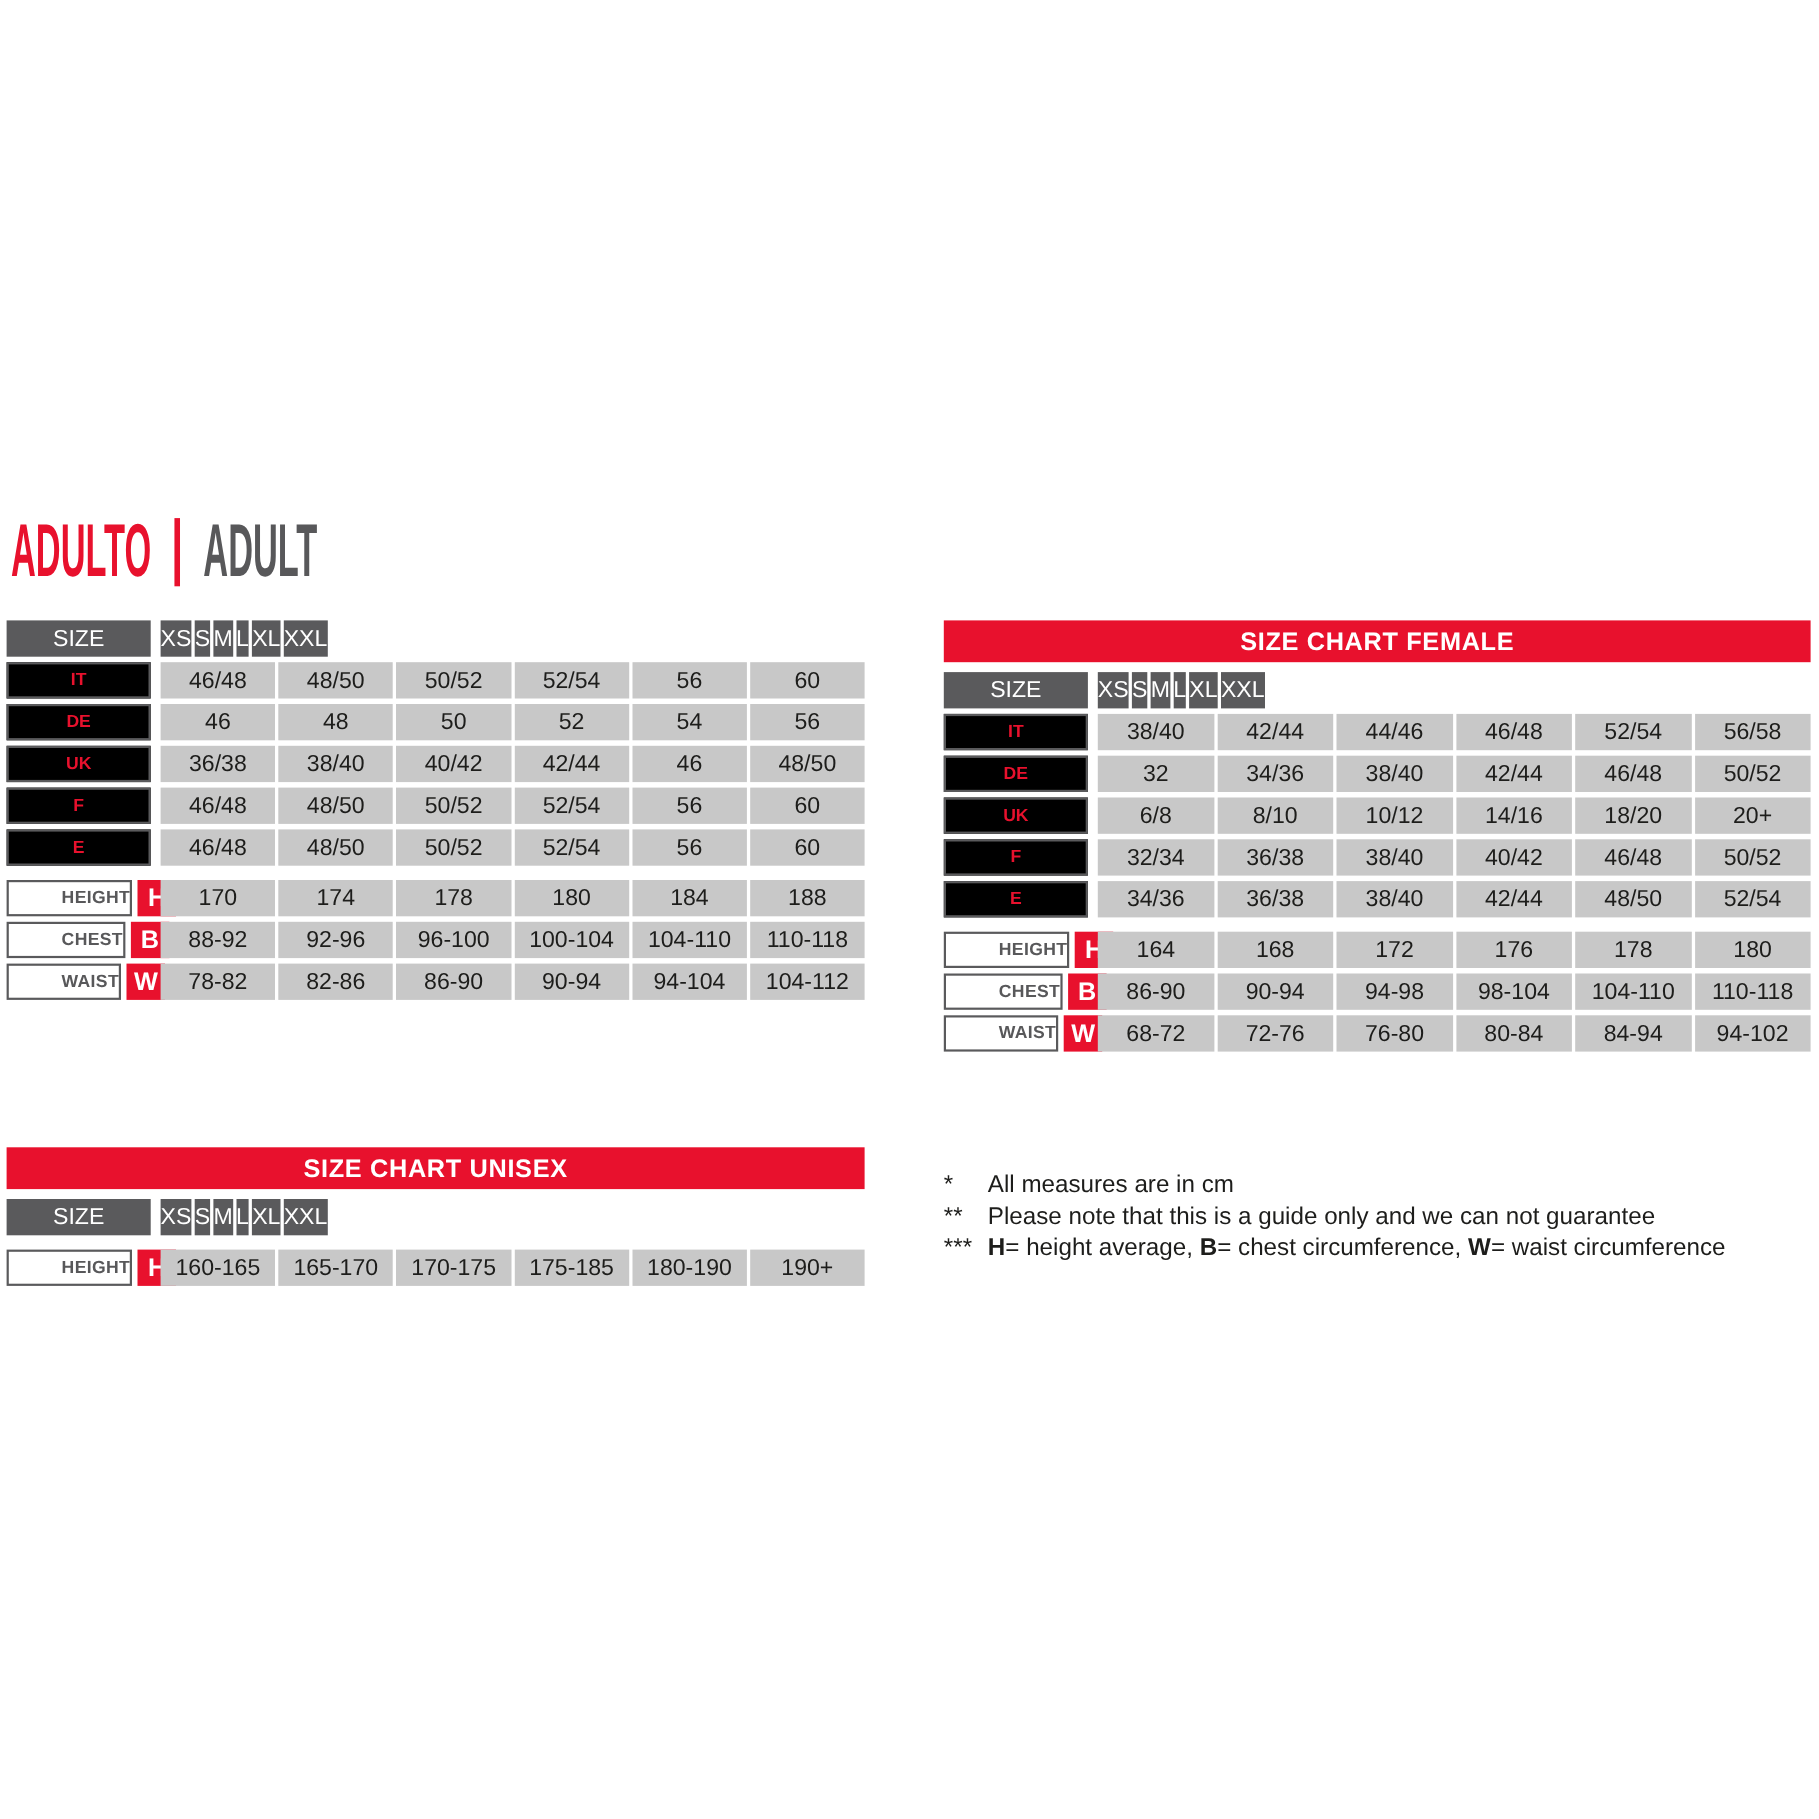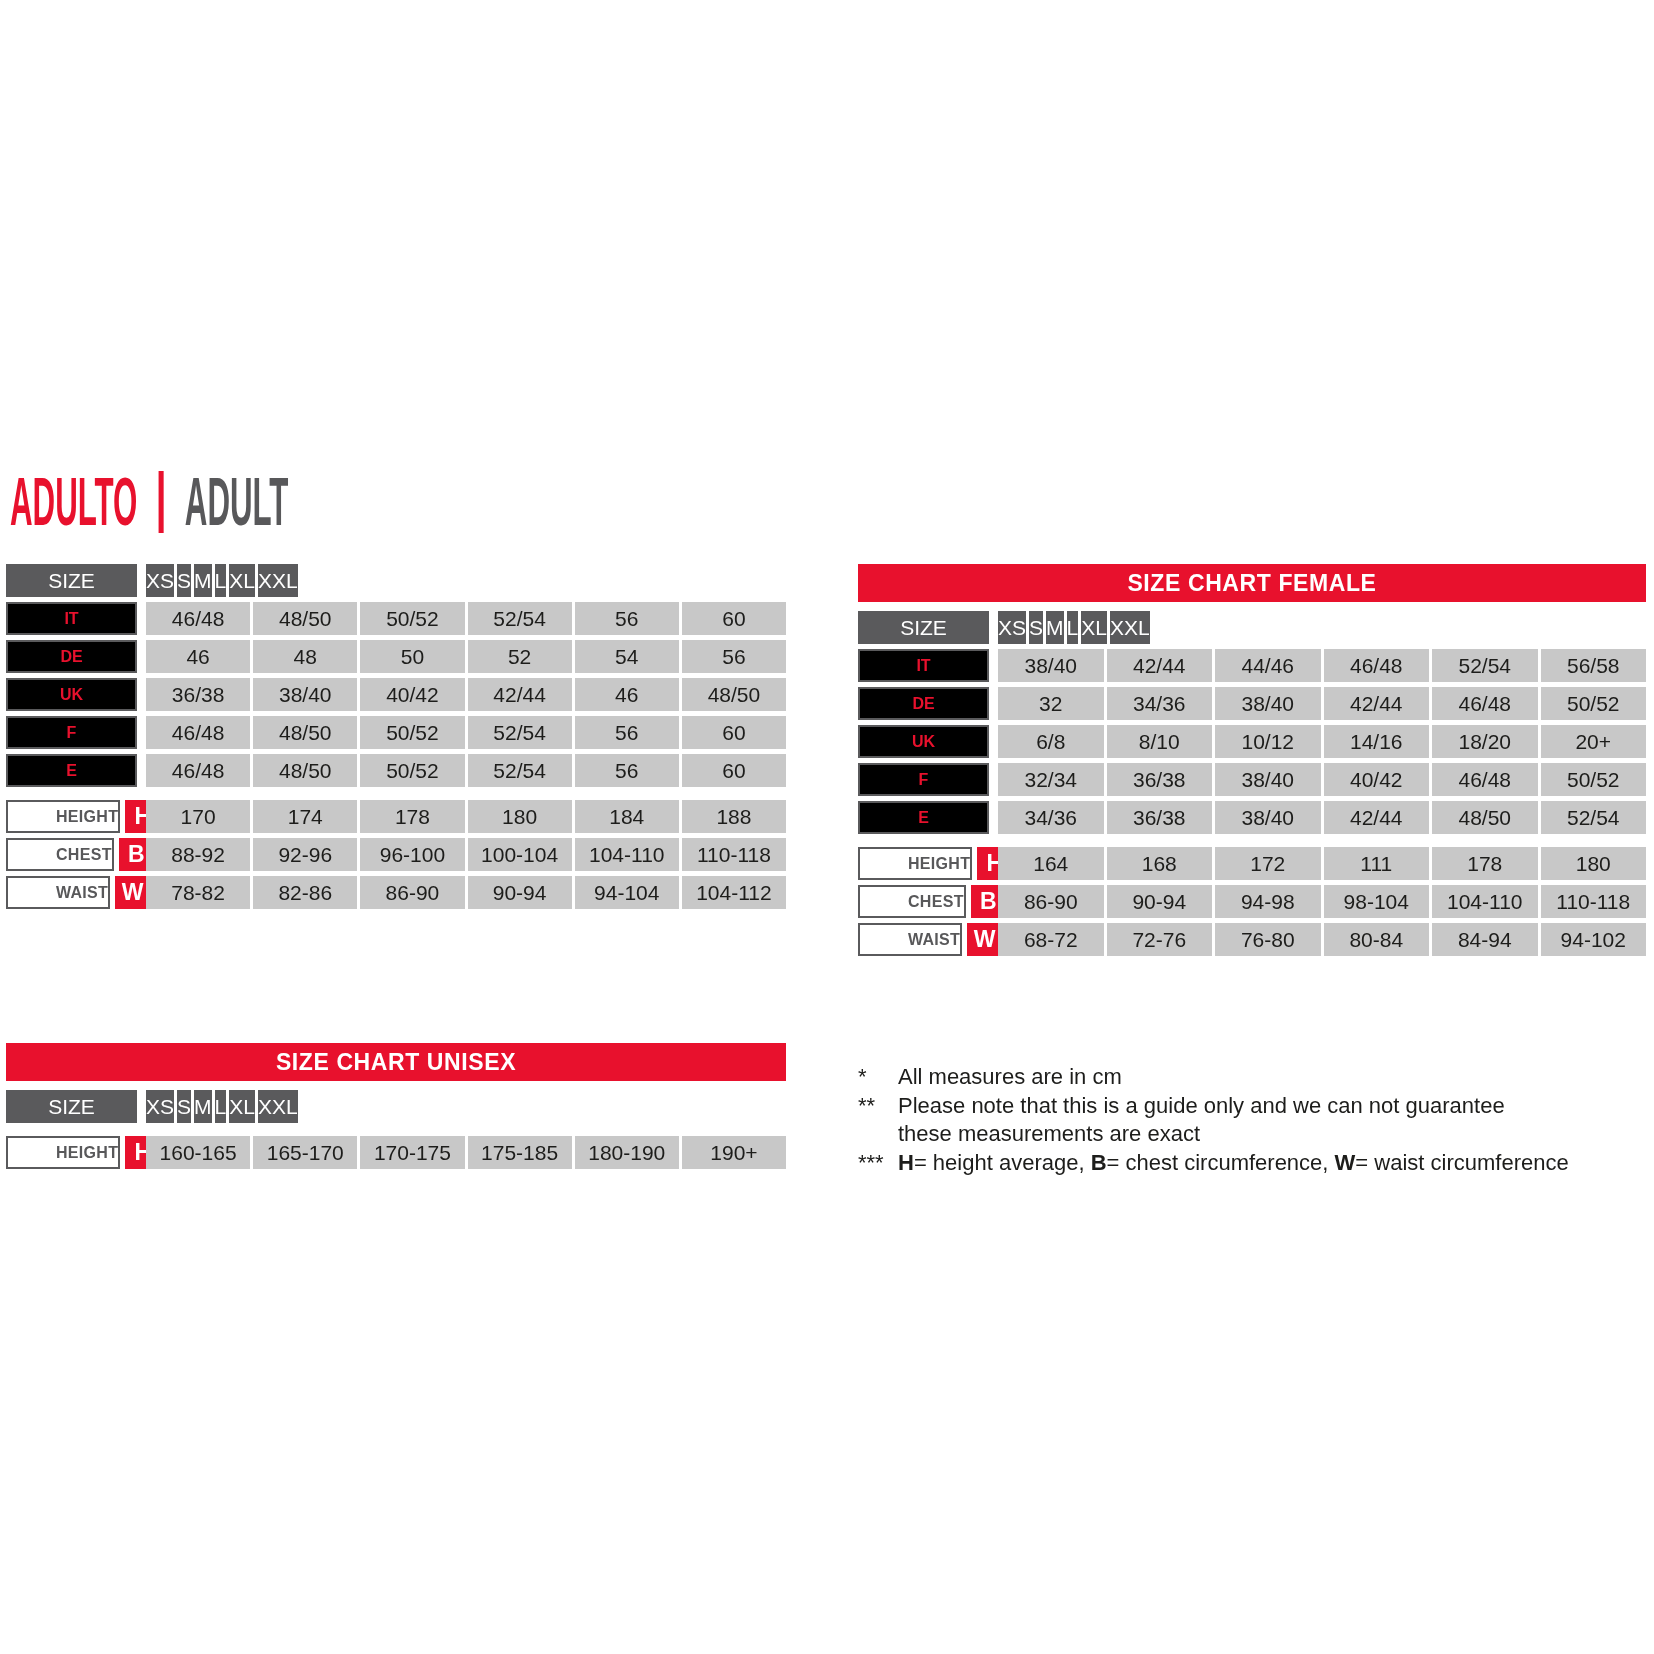--- a/index.html
+++ b/index.html
@@ -283,21 +283,21 @@
     </div>
     <div class="t-row gap-top">
       <div class="label-slot">
         <div class="measure-label">HEIGHT</div>
         <div class="measure-code">H</div>
       </div>
       <div class="cells">
         <div class="cell bold">164</div>
         <div class="cell bold">168</div>
         <div class="cell bold">172</div>
-        <div class="cell bold">111</div>
+        <div class="cell bold">176</div>
         <div class="cell bold">178</div>
         <div class="cell bold">180</div>
       </div>
     </div>
     <div class="t-row">
       <div class="label-slot">
         <div class="measure-label">CHEST</div>
         <div class="measure-code">B</div>
       </div>
       <div class="cells">
@@ -359,21 +359,20 @@
     <div class="footnote">
       <div class="fn-marker">*</div>
       <div class="fn-text">
         <div class="fn-line"><span class="fn-seg">All measures are in cm</span></div>
       </div>
     </div>
     <div class="footnote">
       <div class="fn-marker">**</div>
       <div class="fn-text">
         <div class="fn-line"><span class="fn-seg">Please note that this is a guide only and we can not guarantee</span></div>
-        <div class="fn-line"><span class="fn-seg">these measurements are exact</span></div>
       </div>
     </div>
     <div class="footnote">
       <div class="fn-marker">***</div>
       <div class="fn-text">
         <div class="fn-line"><span class="fn-seg-b">H</span><span class="fn-seg">= height average, </span><span class="fn-seg-b">B</span><span class="fn-seg">= chest circumference, </span><span class="fn-seg-b">W</span><span class="fn-seg">= waist circumference</span></div>
       </div>
     </div>
   </div>
 

